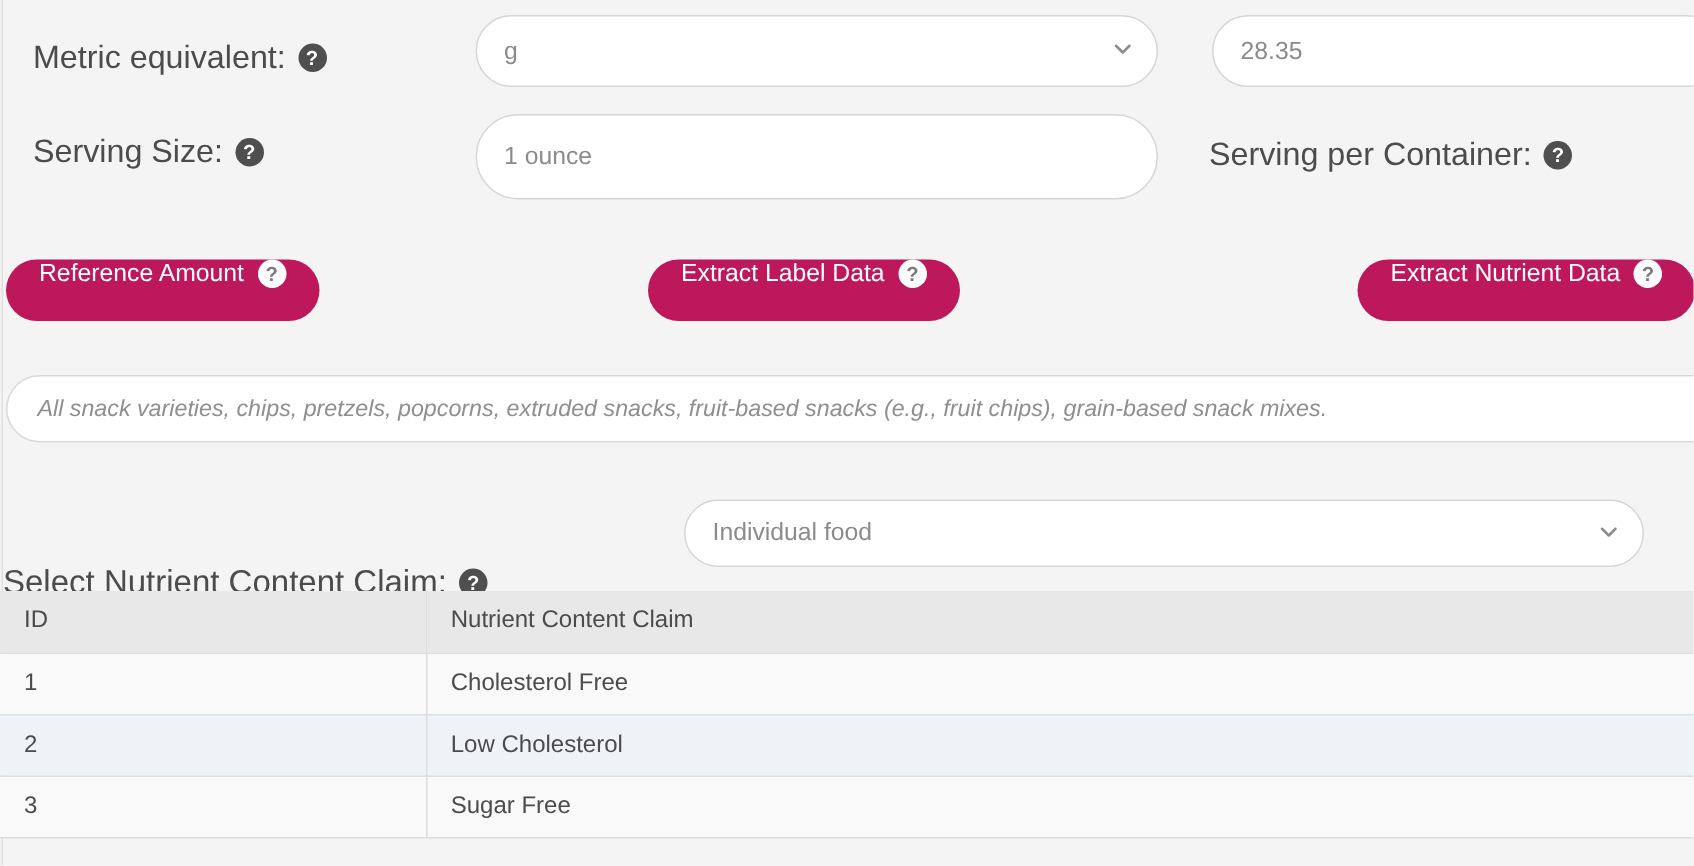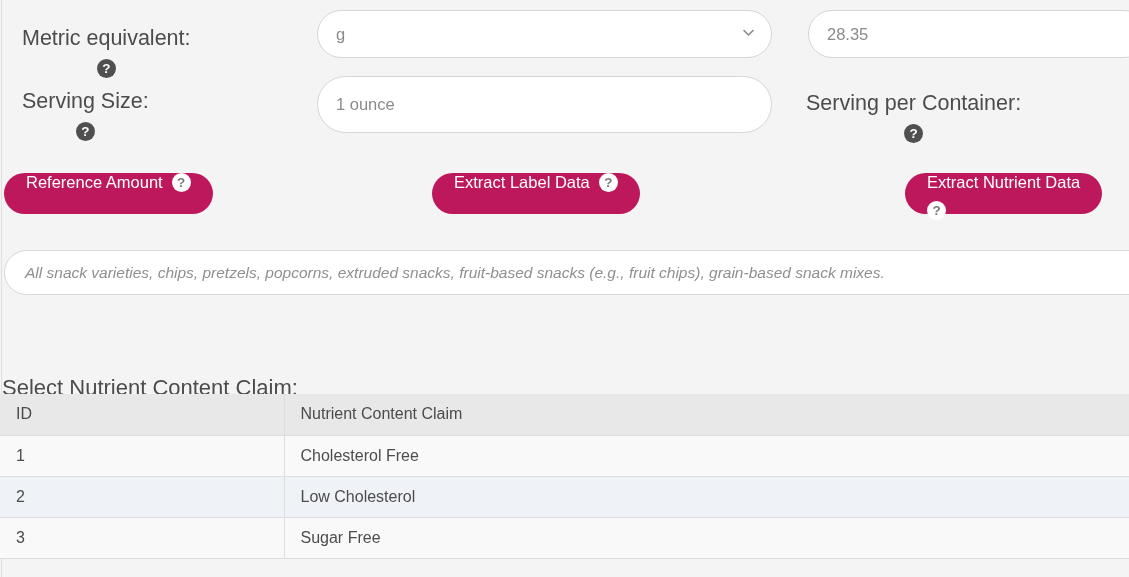--- a/index.html
+++ b/index.html
@@ -36,21 +36,20 @@
 
   
   .lbl {
     font-size: 21.5px;
     color: #4c4c4c;
     white-space: nowrap;
     display: flex;
     align-items: center;
     gap: 8px;
     font-weight: 400;
-    flex-direction: column;
   }
 
   .help {
     display: inline-block;
     width: 19px; height: 19px;
     border-radius: 50%;
     background: #4f4f4f;
     color: #ffffff;
     font-size: 13.5px;
     line-height: 19px;
@@ -192,34 +191,42 @@
   <button class="pillbtn" style="left:4px;top:173px;">
     <span>Reference Amount</span>
     <span class="help onbtn">?</span>
   </button>
 
   <button class="pillbtn" style="left:432px;top:173px;">
     <span>Extract Label Data</span>
     <span class="help onbtn">?</span>
   </button>
 
-  <button class="pillbtn" style="left:905px;top:173px;flex-direction:column;">
+  <button class="pillbtn" style="left:905px;top:173px;">
     <span>Extract Nutrient Data</span>
     <span class="help onbtn">?</span>
   </button>
 
   <div class="notebox" style="left:4px;top:250px;width:1180px;height:45px;">
     <span>All snack varieties, chips, pretzels, popcorns, extruded snacks, fruit-based snacks (e.g., fruit chips), grain-based snack mixes.</span>
   </div>
 
   <div class="lbl" style="position:absolute;left:2px;top:347px;font-size:22px;margin-top:28px;">
     <span>Select Nutrient Content Claim:</span>
     <span class="help">?</span>
   </div>
 
+  <div class="field select" style="left:456px;top:333px;width:640px;height:45px;">
+    <span>Individual food</span>
+    <span class="chev">
+      <svg width="13" height="13" viewBox="0 0 13 13">
+        <path d="M2 4.5 L6.5 9 L11 4.5" fill="none" stroke="#8d8d8d" stroke-width="1.7" stroke-linecap="round" stroke-linejoin="round"></path>
+      </svg>
+    </span>
+  </div>
 
   <table class="tbl" style="top:394px;">
     <thead>
       <tr>
         <th class="c0">ID</th>
         <th>Nutrient Content Claim</th>
       </tr>
     </thead>
     <tbody>
       <tr class="odd">

